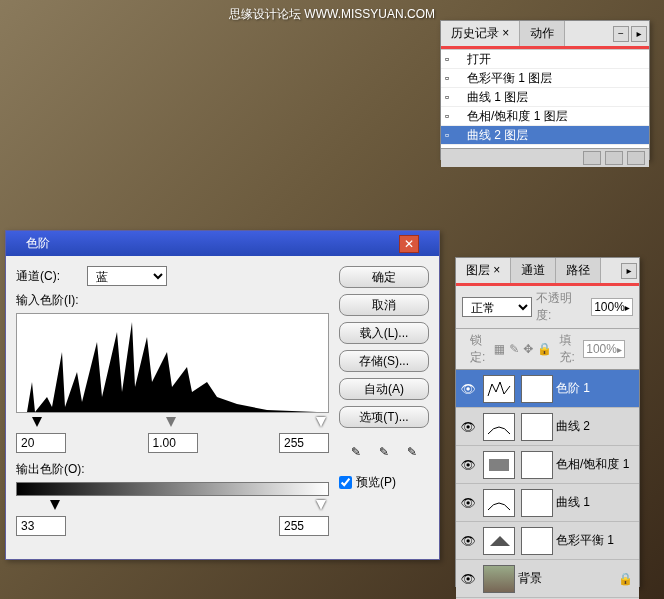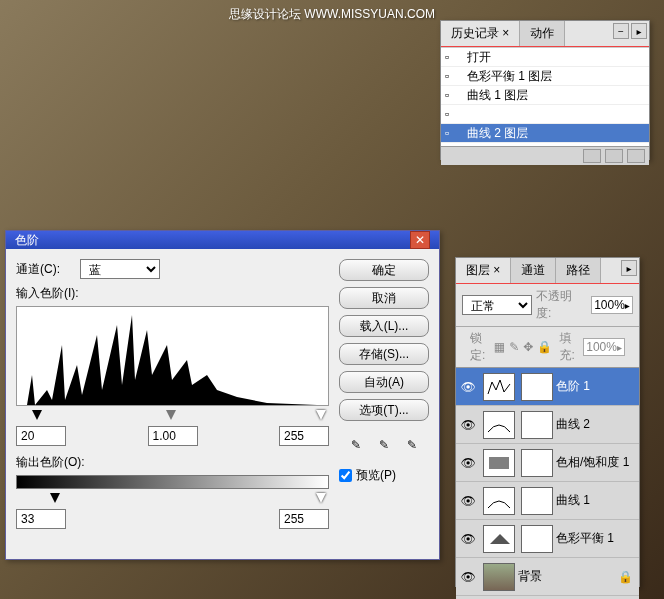--- a/index.html
+++ b/index.html
@@ -1,38 +1,38 @@
 <!DOCTYPE html>
 <html><head>
 <meta charset="utf-8">
 <style>
 *{box-sizing:border-box;margin:0;padding:0;font-family:"Microsoft YaHei",SimSun,sans-serif;font-size:12px}
 body{width:664px;height:599px;background:linear-gradient(135deg,#8a7a5c 0%,#6b5a3d 40%,#3a2a1a 100%);position:relative;overflow:hidden}
 .watermark{position:absolute;top:6px;left:50%;transform:translateX(-50%);color:#fff;font-size:12px;text-shadow:1px 1px 2px rgba(0,0,0,.5)}
 .panel{position:absolute;background:#e5e5e5;border:1px solid #888;box-shadow:2px 2px 5px rgba(0,0,0,.3)}
-.panel-header{display:flex;align-items:flex-start;border-bottom:1px solid #ef4444}
+.panel-header{display:flex;align-items:center;border-bottom:3px solid #ef4444}
 .tab{padding:4px 10px;background:#d5d5d5;border-right:1px solid #aaa;cursor:pointer}
 .tab.active{background:#e5e5e5}
 .panel-ctrl{margin-left:auto;display:flex;gap:2px;padding:2px}
 .pc-btn{width:16px;height:16px;background:#ddd;border:1px solid #999;display:flex;align-items:center;justify-content:center;font-size:10px;cursor:pointer}
 
 #hist{top:20px;left:440px;width:210px;height:140px}
 .hist-list{height:100px;overflow:hidden;background:#fff;border-top:1px solid #ccc;border-bottom:1px solid #999}
 .hist-row{display:flex;align-items:center;height:19px;padding:0 4px;border-bottom:1px solid #eee}
 .hist-row.sel{background:#4a7ac9;color:#fff}
 .hist-icon{width:16px;height:14px;margin-right:6px;display:inline-block}
 .hist-footer{height:18px;background:#d5d5d5;display:flex;justify-content:flex-end;align-items:center;gap:4px;padding:0 4px}
 .ft-btn{width:18px;height:14px;background:#ccc;border:1px solid #999}
 
 #lvl{top:230px;left:5px;width:435px;height:330px;background:#efefef;border:1px solid #5f5f9f}
-.lvl-title{height:18px;background:linear-gradient(#3f5fdf,#2848b8);color:#fff;display:flex;align-items:center;padding:0 9px}
+.lvl-title{height:25px;background:linear-gradient(#3f5fdf,#2848b8);color:#fff;display:flex;align-items:center;padding:0 20px}
 .lvl-close{margin-left:auto;width:20px;height:18px;background:#d8563c;color:#fff;display:flex;align-items:center;justify-content:center;border:1px solid #a03020;cursor:pointer}
 .lvl-body{display:flex;padding:10px;gap:10px}
 .lvl-left{flex:1}
-.lvl-row{display:flex;align-items:center;margin-bottom:6px;gap:8px}
+.lvl-row{display:flex;align-items:center;margin-bottom:6px;gap:15px}
 .lvl-label{min-width:56px}
 select,input[type=text]{border:1px solid #7a7a7a;background:#fff;padding:2px 4px;height:20px}
 select{width:80px}
 .histo{width:100%;height:100px;background:#fff;border:1px solid #999;position:relative;margin-bottom:4px;overflow:hidden}
 .histo svg{position:absolute;bottom:0;left:0}
 .slider{height:10px;position:relative;margin-bottom:6px}
 .tri{position:absolute;width:0;height:0;border-left:5px solid transparent;border-right:5px solid transparent;top:0}
 .tri.black{border-top:10px solid #000}
 .tri.gray{border-top:10px solid #777}
 .tri.white{border-top:10px solid #fff;filter:drop-shadow(0 0 1px #000)}
@@ -82,20 +82,21 @@
     <div class="hist-row">
         <span class="hist-icon">▫</span>
         <span>色彩平衡 1 图层</span>
       </div>
     <div class="hist-row">
         <span class="hist-icon">▫</span>
         <span>曲线 1 图层</span>
       </div>
     <div class="hist-row">
         <span class="hist-icon">▫</span>
+        <span>色相/饱和度 1 图层</span>
       </div>
     <div class="hist-row sel" style="position:relative">
         <span class="hist-icon">▫</span>
         <span>曲线 2 图层</span>
       </div>
   </div>
   <div class="hist-footer">
     <div class="ft-btn"></div>
     <div class="ft-btn"></div>
     <div class="ft-btn"></div>

